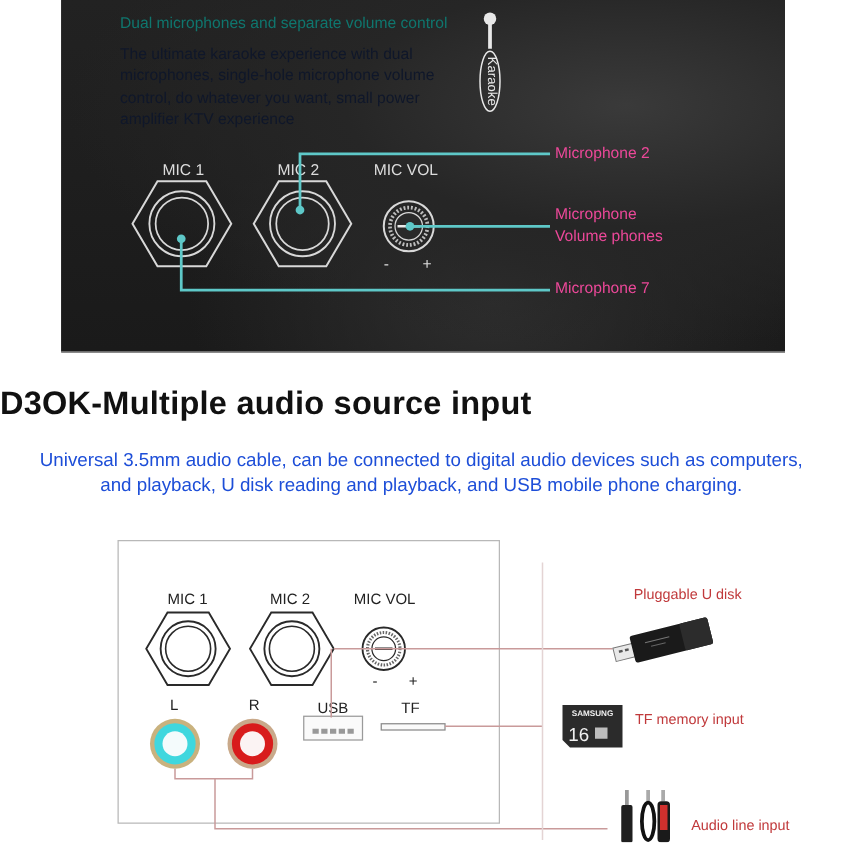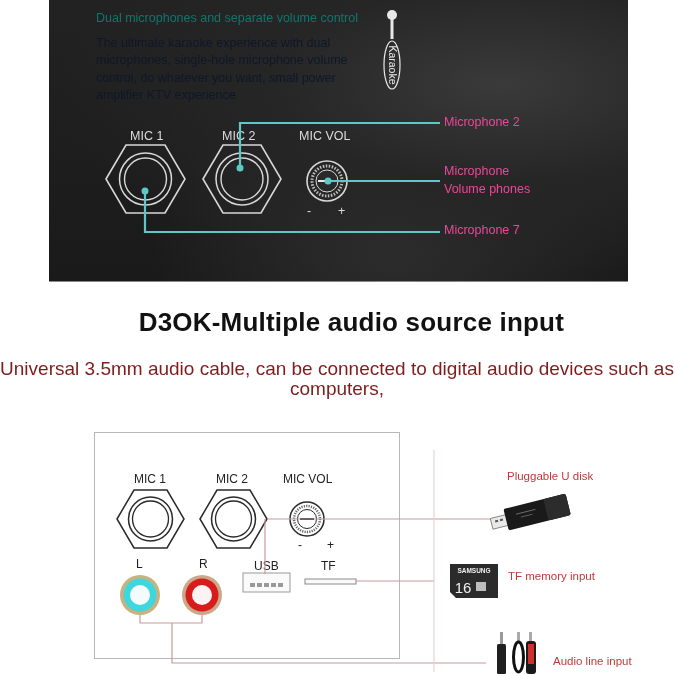--- a/index.html
+++ b/index.html
@@ -9,22 +9,22 @@
   #banner { left:49px; top:0; width:579px; height:281px; background:#1d1d1d;
     background-image: radial-gradient(ellipse at 78% 30%, #3a3a3a 0%, #262626 35%, rgba(0,0,0,0) 70%),
                       radial-gradient(ellipse at 60% 85%, #2e2e2e 0%, rgba(0,0,0,0) 50%),
                       linear-gradient(180deg,#222 0%,#1a1a1a 100%);
     border-bottom:1px solid #888; }
   .banner-heading { left:96px; top:11px; font-size:12.5px; color:#0f766e; }
   .banner-body { left:96px; top:35px; width:290px; font-size:12.5px; line-height:17.3px; color:#0f172a; }
   .dark-label { font-size:12.5px; color:#dcdcdc; }
   .callout { font-size:12.5px; color:#ec4899; line-height:17.5px; }
   
-  .title { left:0; width:564px; top:307px; text-align:right; font-size:26px; font-weight:bold; color:#111; letter-spacing:0.2px; }
-  .desc { left:0; width:674px; top:359px; text-align:center; font-size:19px; line-height:19.5px; color:#7f1d1d; }
+  .title { left:0; width:564px; top:307px; text-align:left; font-size:26px; font-weight:bold; color:#111; letter-spacing:0.2px; }
+  .desc { left:0; width:674px; top:359px; text-align:center; font-size:15px; line-height:19.5px; color:#1d4ed8; }
   
   #panel { left:94px; top:432px; width:304px; height:225px; border:1px solid #b8b8b8; background:#fff; }
   .light-label { font-size:12px; color:#222; }
   .red-label { font-size:11.5px; color:#c0393b; }
 </style>
 </head>
 <body>
 
 <div id="banner" class="abs"></div>
 
@@ -78,20 +78,21 @@
 </svg>
 
 <div class="abs callout" style="left:444px;top:114px;">Microphone 2</div>
 <div class="abs callout" style="left:444px;top:163px;">Microphone</div>
 <div class="abs callout" style="left:444px;top:181px;">Volume phones</div>
 <div class="abs callout" style="left:444px;top:222px;">Microphone 7</div>
 
 <div class="abs title">D3OK-Multiple audio source input</div>
 <div class="abs desc">
   <div>Universal 3.5mm audio cable, can be connected to digital audio devices such as computers,</div>
+  <div>and playback, U disk reading and playback, and USB mobile phone charging.</div>
 </div>
 
 <div id="panel" class="abs"></div>
 
 <div class="abs light-label" style="left:134px;top:472px;">MIC 1</div>
 <div class="abs light-label" style="left:216px;top:472px;">MIC 2</div>
 <div class="abs light-label" style="left:283px;top:472px;">MIC VOL</div>
 <div class="abs light-label" style="left:298px;top:538px;">-</div>
 <div class="abs light-label" style="left:327px;top:538px;">+</div>
 <div class="abs light-label" style="left:136px;top:557px;">L</div>

